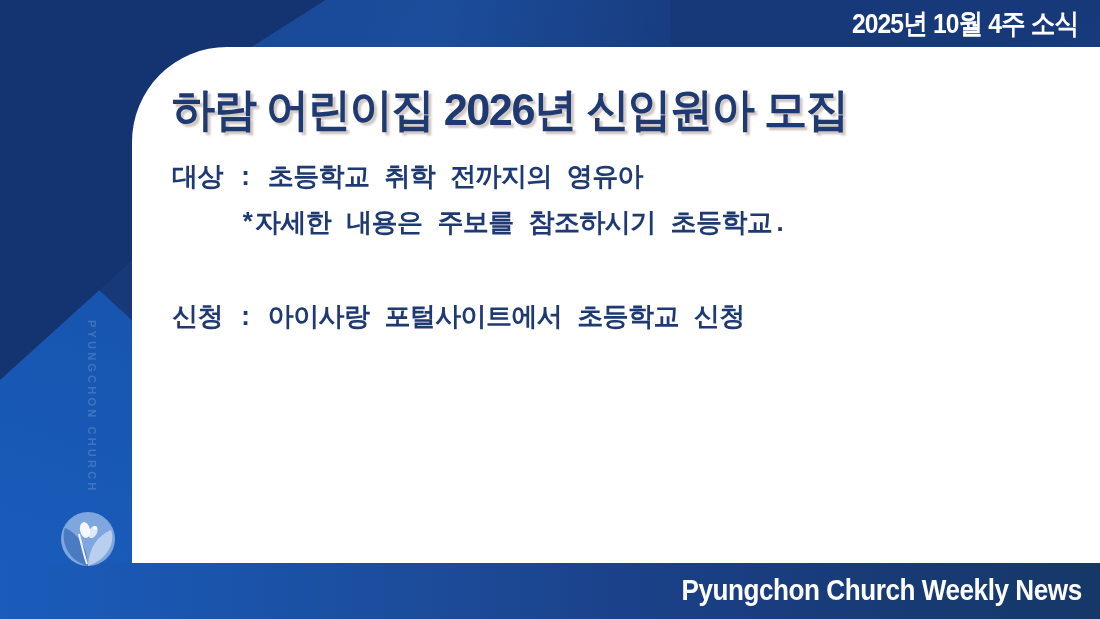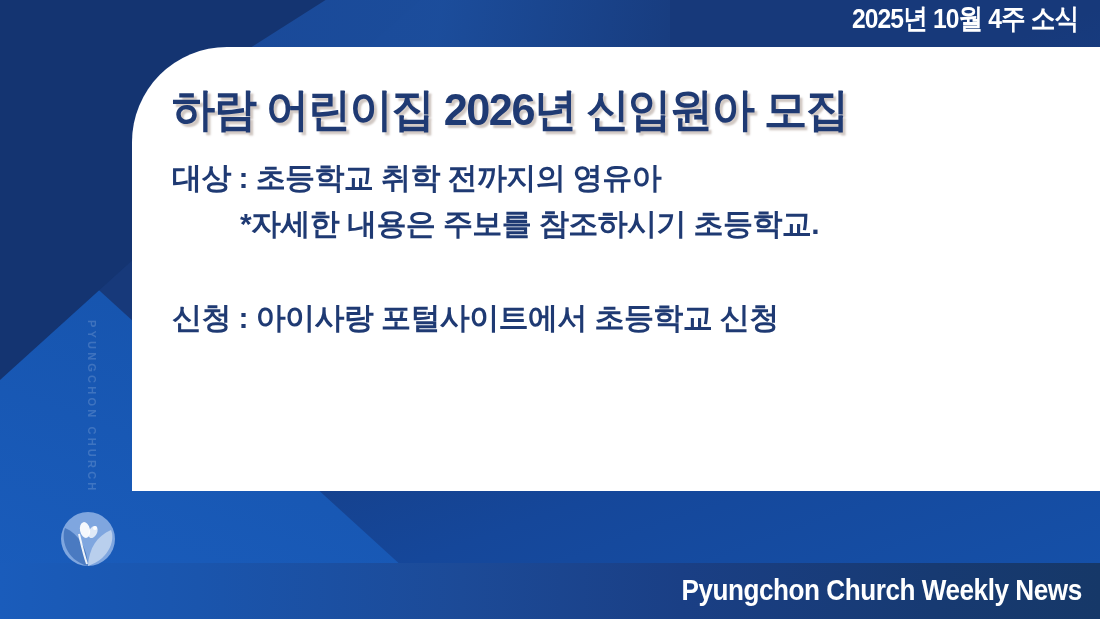--- a/index.html
+++ b/index.html
@@ -49,38 +49,38 @@
   .bg-bottom-band {
     position:absolute;
     left:0; bottom:0; width:1100px; height:56px;
     background:linear-gradient(90deg,#1a5cbb 0%,#1a55ad 18%,#1c4a97 42%,#1a3f85 62%,#173a72 85%,#163868 100%);
   }
 
   
   .top-bar {
     position:absolute; left:0; top:0;
     width:1100px; height:47px;
-    display:flex; align-items:flex-start; justify-content:flex-end;
+    display:flex; align-items:center; justify-content:flex-end;
     padding-right:22px;
   }
   .top-bar-text {
     color:#ffffff;
     font-size:28px;
     font-weight:bold;
     letter-spacing:-1px;
     transform:scaleX(.88);
     transform-origin:right center;
     white-space:nowrap;
   }
 
   
   .card {
     position:absolute;
     left:132px; top:47px;
-    width:968px; height:444px;
+    width:968px; height:516px;
     background:#ffffff;
     border-top-left-radius:95px;
   }
   .card-title {
     position:absolute;
     left:40px; top:33px;
     color:#1f3a73;
     font-size:45px;
     font-weight:bold;
     letter-spacing:-1.5px;
@@ -89,25 +89,26 @@
     transform-origin:left center;
     text-shadow:3px 3px 2px rgba(150,130,120,.45);
   }
   .card-body {
     position:absolute;
     left:40px; top:108px;
     width:880px;
   }
   .body-line {
     color:#1f3a73;
-    font-size:30px;
+    font-size:26px;
     font-weight:bold;
     line-height:46px;
     letter-spacing:-.6px;
     white-space:nowrap;
+    font-family:Liberation Mono, monospace;
   }
   .body-line.indent { padding-left:68px; }
   .body-gap { height:48px; }
 
   
   .watermark {
     position:absolute;
     left:86px; top:320px;
     color:rgba(255,255,255,.17);
     font-size:11px;

